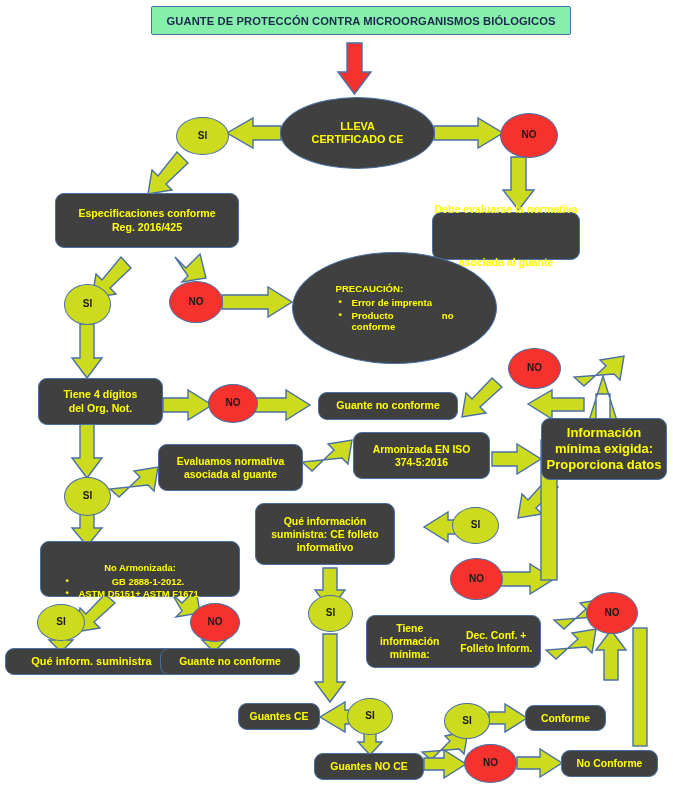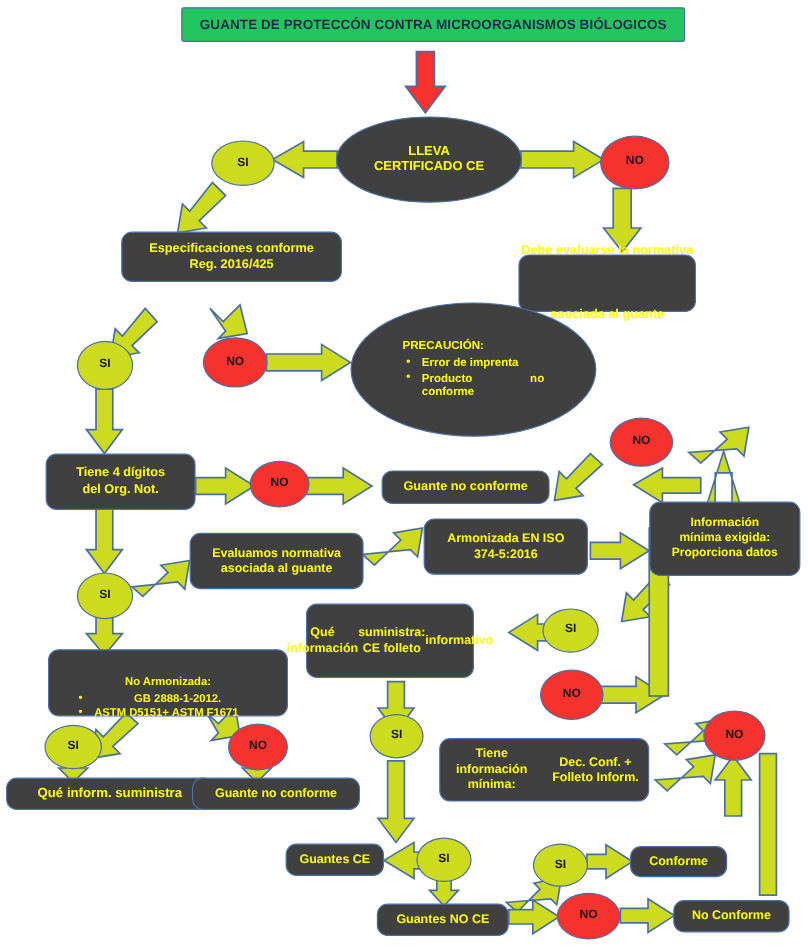--- a/index.html
+++ b/index.html
@@ -6,21 +6,21 @@
   body{width:673px;height:790px;position:relative;overflow:hidden;
        font-family:"Liberation Sans","DejaVu Sans",sans-serif;}
 
   #chart{position:absolute;left:0;top:0;width:673px;height:790px;}
 
   .node{position:absolute;box-sizing:border-box;display:flex;
         align-items:center;justify-content:center;text-align:center;
         color:#ffff00;font-weight:bold;line-height:1.25;}
 
   .rbox{background:#404040;border:1.4px solid #4a6fa5;border-radius:9px;}
-  .titlebox{background:#22c55e;border:1.6px solid #4a6fa5;color:#1a2a4a;
+  .titlebox{background:#86efac;border:1.6px solid #4a6fa5;color:#1a2a4a;
             font-size:11.2px;letter-spacing:.1px;border-radius:2px;}
   .ell{border-radius:50%;border:1.6px solid #4a6fa5;}
   .ell-dark{background:#404040;color:#ffff00;}
   .ell-si{background:#ccdb1e;color:#1a1a1a;}
   .ell-no{background:#f5322e;color:#1a1a1a;}
 
   .bullets{text-align:left;display:block;margin:0;padding:0;}
   .bullets .hd{display:block;margin-bottom:2px;}
   .bl{display:block;position:relative;padding-left:16px;margin-top:1px;
       text-align:justify;}
@@ -199,21 +199,21 @@
 
 <div class="node ell ell-dark" style="left:280px;top:97px;width:155px;height:72px;flex-direction:column;font-size:10.8px;">
   <span>LLEVA</span>
   <span>CERTIFICADO CE</span>
 </div>
 
 <div class="node ell ell-si" style="left:176px;top:117px;width:53px;height:38px;font-size:10px;">SI</div>
 
 <div class="node ell ell-no" style="left:500px;top:113px;width:58px;height:45px;font-size:10px;">NO</div>
 
-<div class="node rbox" style="left:55px;top:193px;width:184px;height:42px;flex-direction:column;font-size:10.6px;margin-left:46px;">
+<div class="node rbox" style="left:55px;top:193px;width:184px;height:55px;flex-direction:column;font-size:10.6px;">
   <span>Especificaciones conforme</span>
   <span>Reg. 2016/425</span>
 </div>
 
 <div class="node rbox" style="left:432px;top:212px;width:148px;height:48px;flex-direction:column;font-size:10.6px;gap:39px;">
   <span>Debe evaluarse la normativa</span>
   <span>asociada al guante</span>
 </div>
 
 <div class="node ell ell-si" style="left:64px;top:284px;width:47px;height:41px;font-size:10px;">SI</div>
@@ -242,31 +242,31 @@
 <div class="node rbox" style="left:158px;top:444px;width:145px;height:47px;flex-direction:column;font-size:10.4px;">
   <span>Evaluamos normativa</span>
   <span>asociada al guante</span>
 </div>
 
 <div class="node rbox" style="left:353px;top:432px;width:137px;height:47px;flex-direction:column;font-size:10.4px;">
   <span>Armonizada EN ISO</span>
   <span>374-5:2016</span>
 </div>
 
-<div class="node rbox" style="left:541px;top:418px;width:126px;height:62px;flex-direction:column;font-size:10px;">
+<div class="node rbox" style="left:541px;top:418px;width:126px;height:62px;flex-direction:column;font-size:13px;">
   <span>Información</span>
   <span>mínima exigida:</span>
   <span>Proporciona datos</span>
 </div>
 
 <div class="node ell ell-no" style="left:508px;top:348px;width:53px;height:41px;font-size:10px;">NO</div>
 
 <div class="node ell ell-si" style="left:452px;top:507px;width:47px;height:37px;font-size:10px;">SI</div>
 
-<div class="node rbox" style="left:255px;top:503px;width:140px;height:62px;flex-direction:row;font-size:10.4px;">
+<div class="node rbox" style="left:255px;top:503px;width:140px;height:62px;flex-direction:column;font-size:10.4px;">
   <span>Qué información</span>
   <span>suministra: CE folleto</span>
   <span>informativo</span>
 </div>
 
 <div class="node ell ell-no" style="left:450px;top:558px;width:53px;height:42px;font-size:10px;">NO</div>
 
 <div class="node rbox" style="left:40px;top:541px;width:200px;height:56px;font-size:9.4px;">
   <div class="bullets" style="width:155px;margin-top:24px;">
     <span class="hd" style="text-align:center;">No Armonizada:</span>

